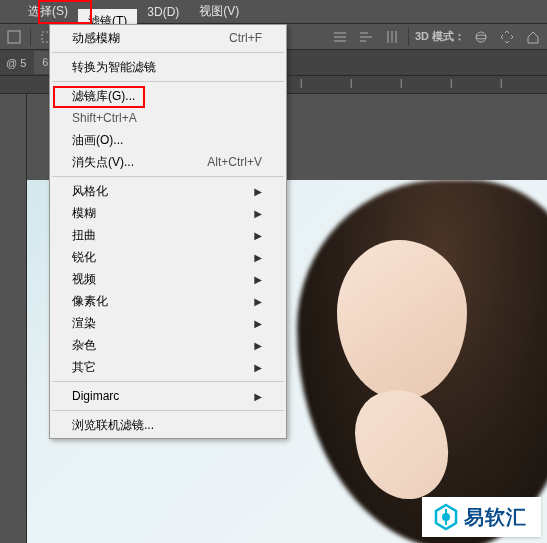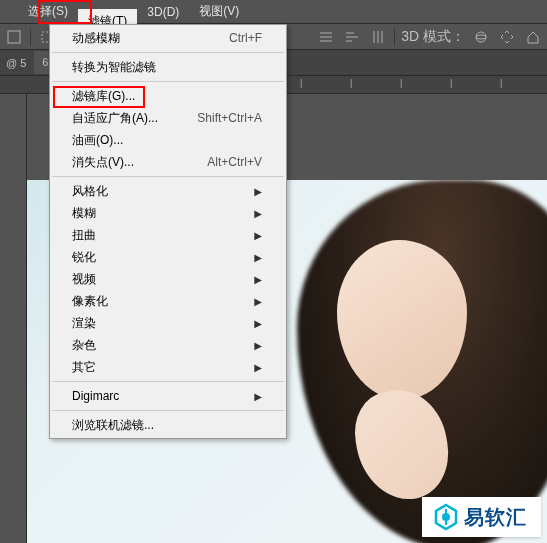--- a/index.html
+++ b/index.html
@@ -176,21 +176,21 @@
     .wm-text { color: #0a4d8c; font-size: 20px; font-weight: bold; letter-spacing: 1px; }
     
     .left-panel {
       position: absolute;
       left: 0; top: 94px;
       width: 27px;
       bottom: 0;
       background: #535353;
       border-right: 1px solid #2a2a2a;
     }
-    .mode-label { color: #c0c0c0; font-size: 14px; }
+    .mode-label { color: #c0c0c0; font-size: 11px; font-weight: bold; }
   </style>
 </head>
 <body>
 
 <div class="menubar">
   <div class="menu-item">选择(S)</div>
   <div class="menu-item active">滤镜(T)</div>
   <div class="menu-item">3D(D)</div>
   <div class="menu-item">视图(V)</div>
 </div>
@@ -267,21 +267,20 @@
     </div>
   <div class="dd-sep"></div>
   <div class="dd-item">
       <span>转换为智能滤镜</span>
     </div>
   <div class="dd-sep"></div>
   <div class="dd-item">
       <span>滤镜库(G)...</span>
     </div>
   <div class="dd-item">
-      <span>自适应广角(A)...</span>
       <span class="dd-shortcut">Shift+Ctrl+A</span>
     </div>
   <div class="dd-item">
       <span>油画(O)...</span>
     </div>
   <div class="dd-item">
       <span>消失点(V)...</span>
       <span class="dd-shortcut">Alt+Ctrl+V</span>
     </div>
   <div class="dd-sep"></div>

